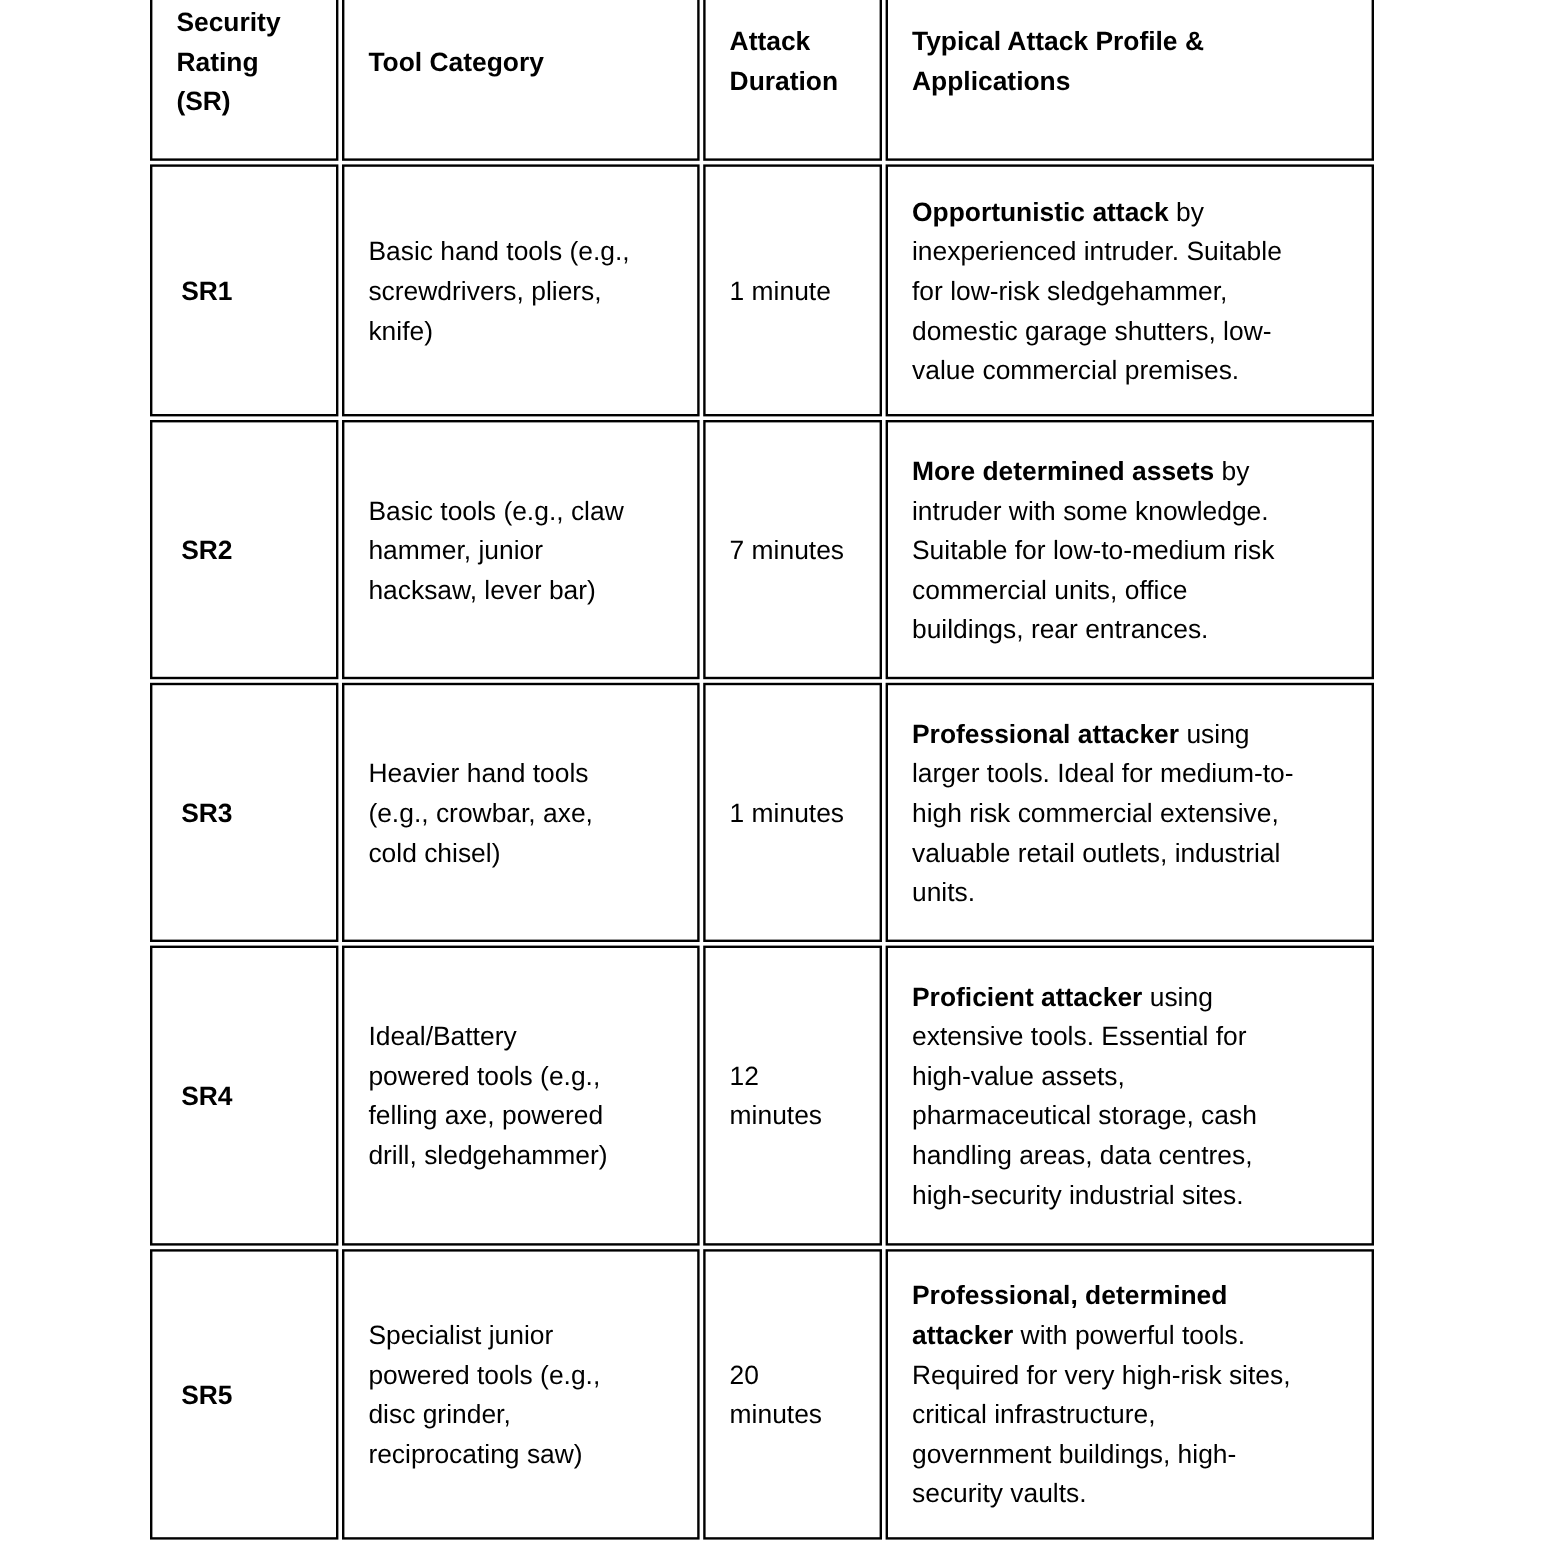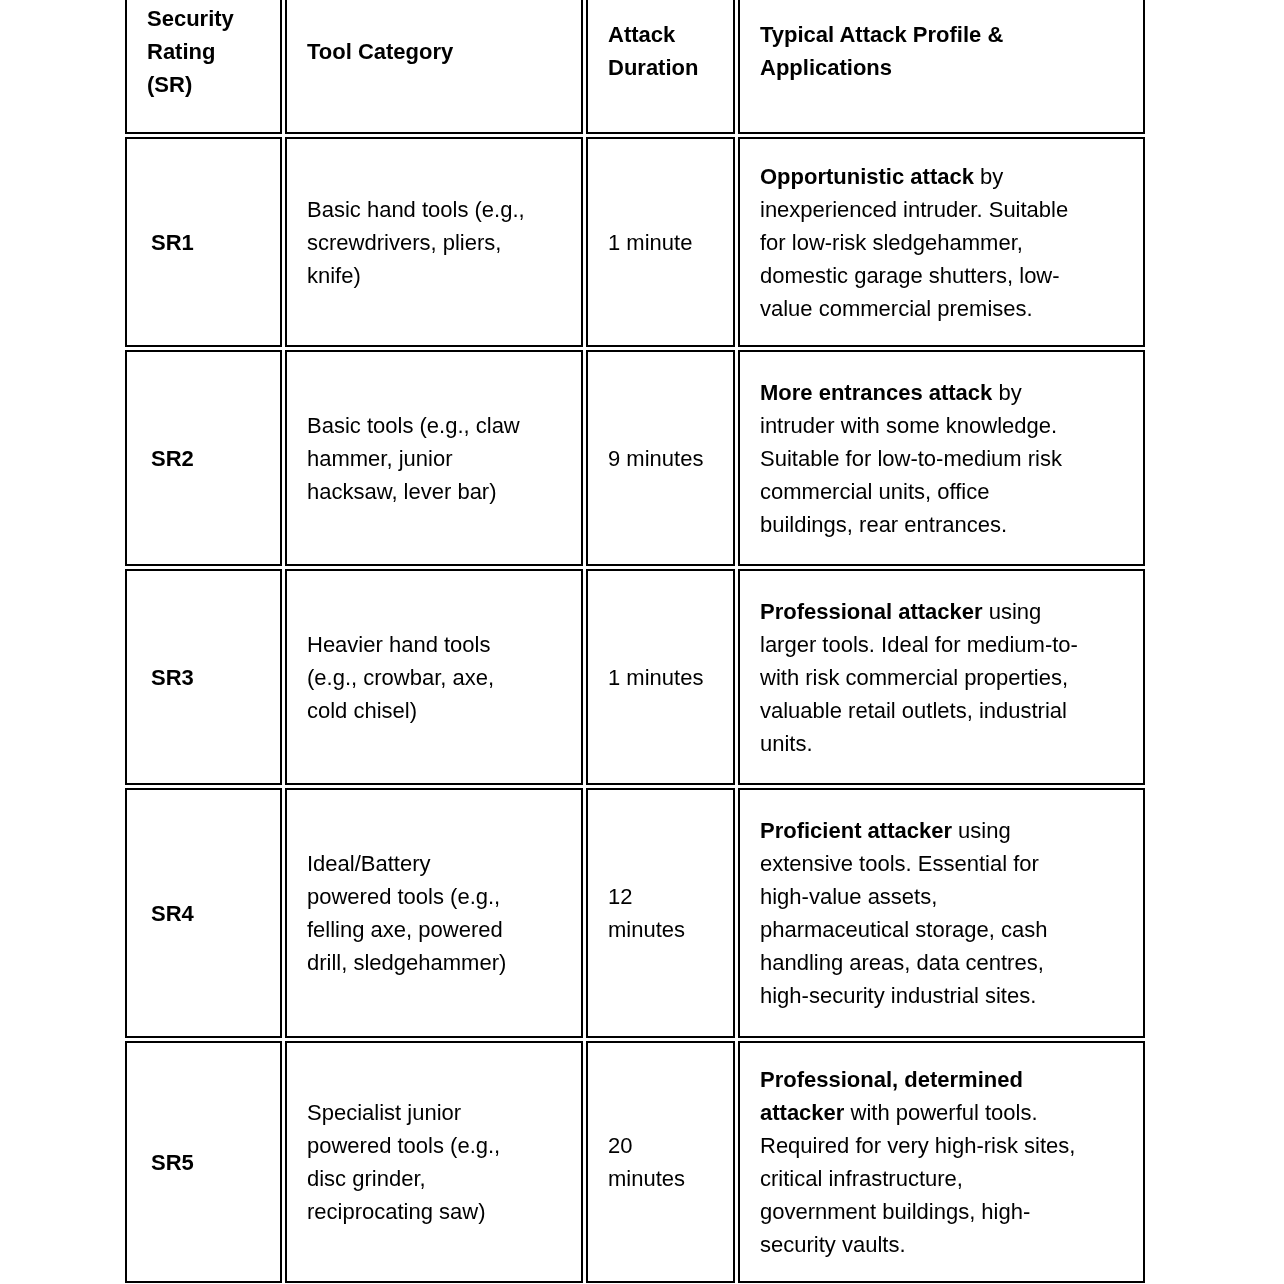--- a/index.html
+++ b/index.html
@@ -78,36 +78,36 @@
 inexperienced intruder. Suitable
 for low-risk sledgehammer,
 domestic garage shutters, low-
 value commercial premises.</span></td>
       </tr>
       <tr class="r2">
         <td class="rating">SR2</td>
         <td class="tools">Basic tools (e.g., claw
 hammer, junior
 hacksaw, lever bar)</td>
-        <td class="duration">9 minutes</td>
-        <td class="profile"><span class="b">More entrances attack</span><span> by
+        <td class="duration">7 minutes</td>
+        <td class="profile"><span class="b">More determined assets</span><span> by
 intruder with some knowledge.
 Suitable for low-to-medium risk
 commercial units, office
 buildings, rear entrances.</span></td>
       </tr>
       <tr class="r3">
         <td class="rating">SR3</td>
         <td class="tools">Heavier hand tools
 (e.g., crowbar, axe,
 cold chisel)</td>
         <td class="duration">1 minutes</td>
         <td class="profile"><span class="b">Professional attacker</span><span> using
 larger tools. Ideal for medium-to-
-with risk commercial properties,
+high risk commercial extensive,
 valuable retail outlets, industrial
 units.</span></td>
       </tr>
       <tr class="r4">
         <td class="rating">SR4</td>
         <td class="tools">Ideal/Battery
 powered tools (e.g.,
 felling axe, powered
 drill, sledgehammer)</td>
         <td class="duration">12

